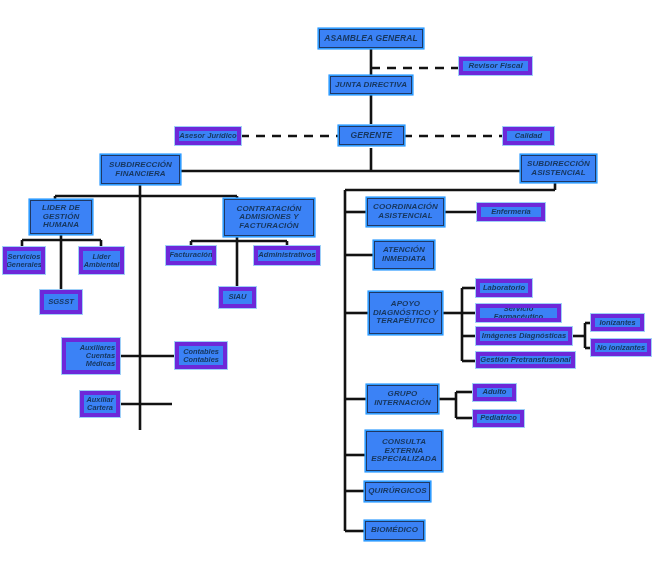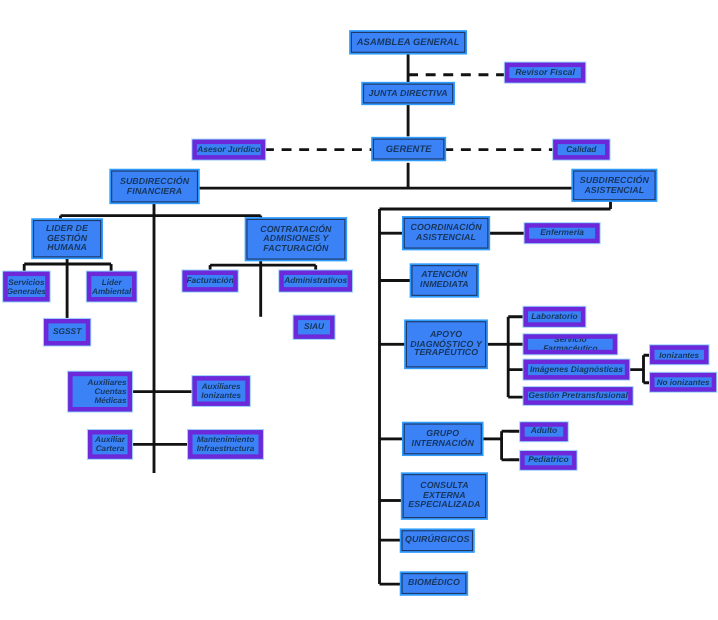--- a/index.html
+++ b/index.html
@@ -175,39 +175,36 @@
   </div>
 
   <div class="node secondary" style="left:166px;top:246px;width:50px;height:19px;font-size:7.6px;">
     <span>Facturación</span>
   </div>
 
   <div class="node secondary" style="left:254px;top:246px;width:66px;height:19px;font-size:7.6px;">
     <span>Administrativos</span>
   </div>
 
-  <div class="node secondary" style="left:219px;top:287px;width:37px;height:21px;font-size:7.6px;margin-left:48px;">
+  <div class="node secondary" style="left:219px;top:287px;width:37px;height:21px;font-size:7.6px;">
     <span>SIAU</span>
   </div>
 
   <div class="node secondary" style="left:62px;top:338px;width:58px;height:36px;font-size:7.4px;padding:0 1px;text-align:right;">
     <span>Auxiliares Cuentas Médicas</span>
   </div>
 
   <div class="node secondary" style="left:175px;top:342px;width:52px;height:27px;font-size:7.4px;padding:0 1px;">
-    <span>Auxiliares Ionizantes</span>
+    <span>Contables Contables</span>
   </div>
 
   <div class="node secondary" style="left:80px;top:391px;width:40px;height:26px;font-size:7.4px;padding:0 1px;">
     <span>Auxiliar Cartera</span>
   </div>
 
-  <div class="node secondary" style="left:171px;top:391px;width:68px;height:26px;font-size:7.4px;padding:0 1px;">
-    <span>Mantenimiento Infraestructura</span>
-  </div>
 
   <div class="node primary" style="left:367px;top:198px;width:77px;height:28px;font-size:8px;padding:0 2px;">
     <span>COORDINACIÓN ASISTENCIAL</span>
   </div>
 
   <div class="node secondary" style="left:477px;top:203px;width:68px;height:18px;font-size:7.6px;">
     <span>Enfermería</span>
   </div>
 
   <div class="node primary" style="left:374px;top:241px;width:60px;height:28px;font-size:8px;padding:0 2px;">

